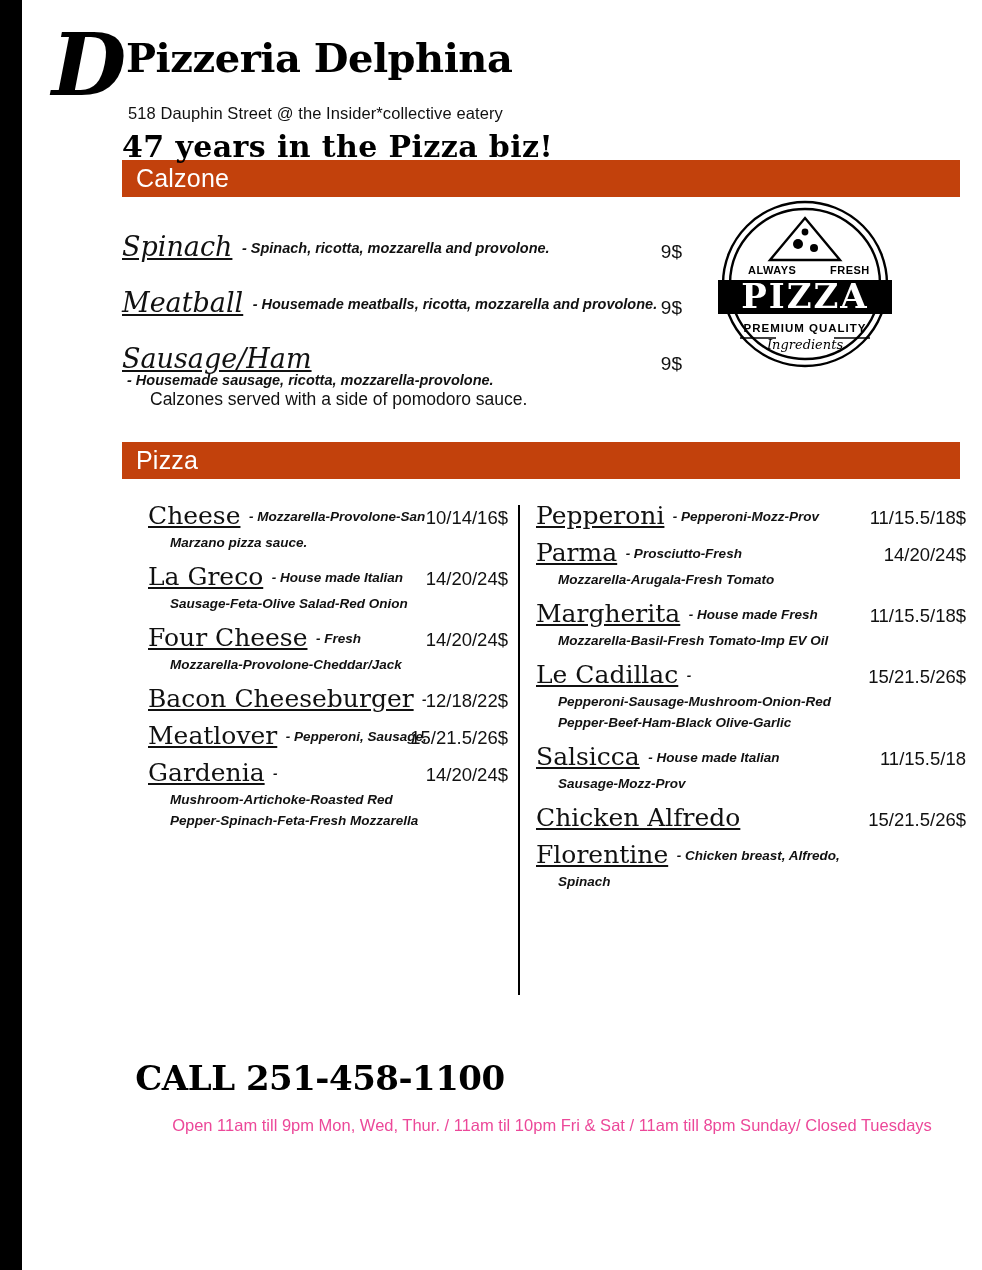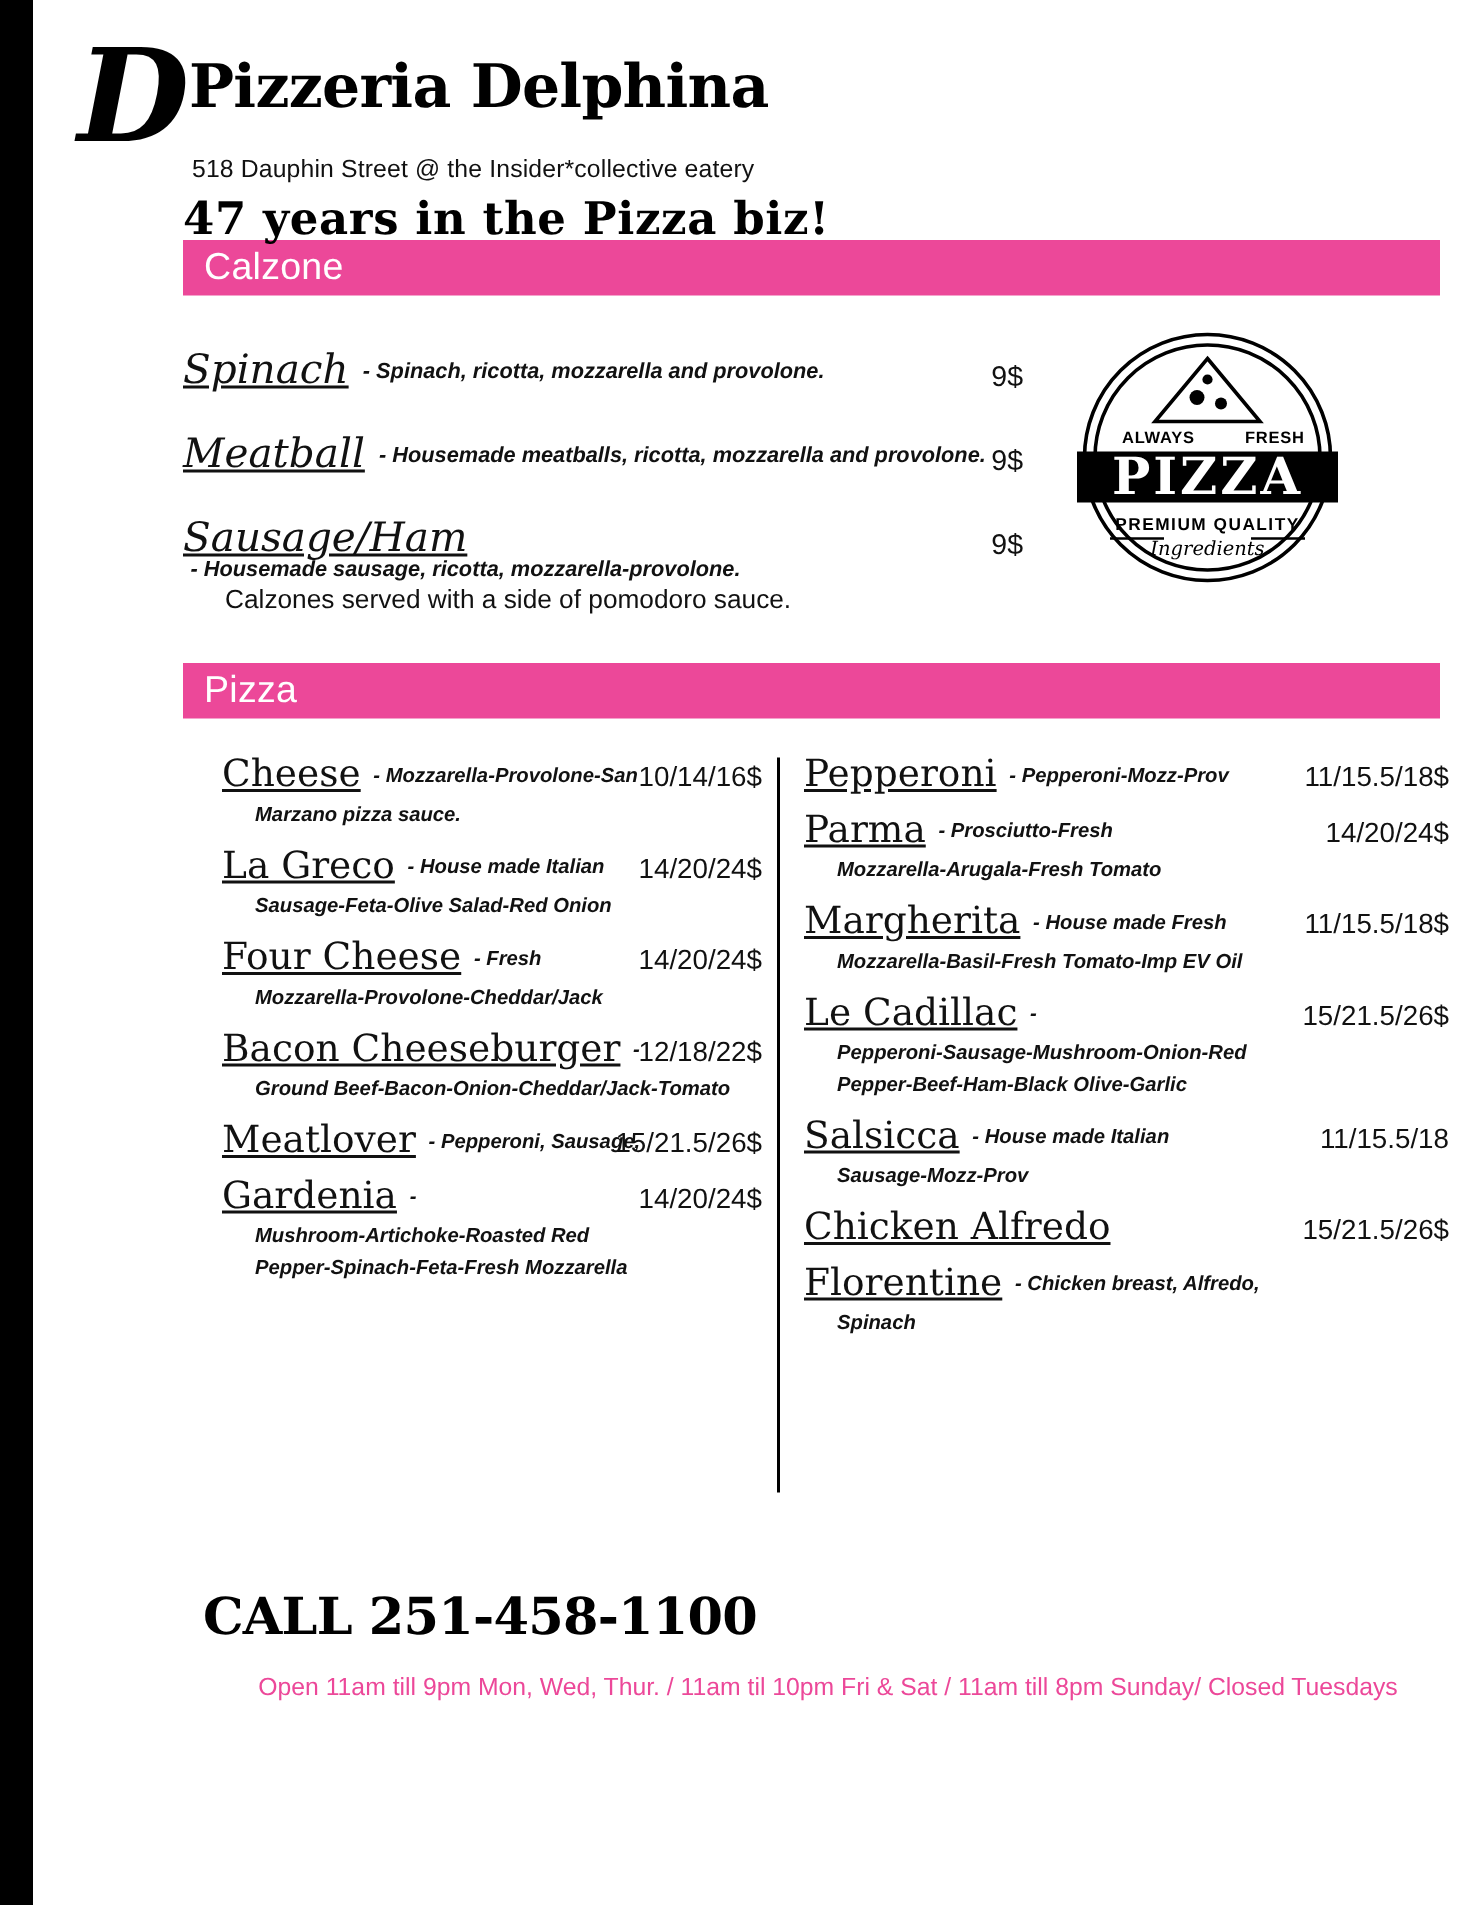--- a/index.html
+++ b/index.html
@@ -75,21 +75,21 @@
     font-size: 30px;
     line-height: 1;
     letter-spacing: 0.4px;
     color: #000;
     white-space: nowrap;
   }
 
   
   .section-bar {
     margin: 0 22px 0 100px;
-    background: #ec4899;
+    background: #c2410c;
     color: #fff;
     height: 37px;
     display: flex;
     align-items: center;
     padding-left: 14px;
   }
   .section-bar span {
     font-size: 25px;
     letter-spacing: 0.2px;
     font-weight: 400;
@@ -136,21 +136,21 @@
   .cz-note {
     position: absolute;
     left: 28px;
     top: 192px;
     font-size: 17.5px;
   }
 
   
   .badge {
     position: absolute;
-    right: 30px; top: 22px;
+    right: 30px; top: 1px;
     width: 250px; height: 172px;
   }
   .badge svg { width: 100%; height: 100%; }
 
   
   .pizza-wrap {
     position: relative;
     margin: 8px 22px 0 100px;
     height: 520px;
   }
@@ -329,21 +329,20 @@
         </div>
         <div class="pz-desc">Mozzarella-Provolone-Cheddar/Jack</div>
       </div>
 
       <div class="pz-item">
         <div class="pz-head">
           <span class="pz-name">Bacon Cheeseburger</span>
           <span class="pz-inline">-</span>
           <span class="pz-price">12/18/22$</span>
         </div>
-        <div class="pz-desc">Ground Beef-Bacon-Onion-Cheddar/Jack-Tomato</div>
       </div>
 
       <div class="pz-item">
         <div class="pz-head">
           <span class="pz-name">Meatlover</span>
           <span class="pz-inline">- Pepperoni, Sausage,</span>
           <span class="pz-price">15/21.5/26$</span>
         </div>
       </div>
 

